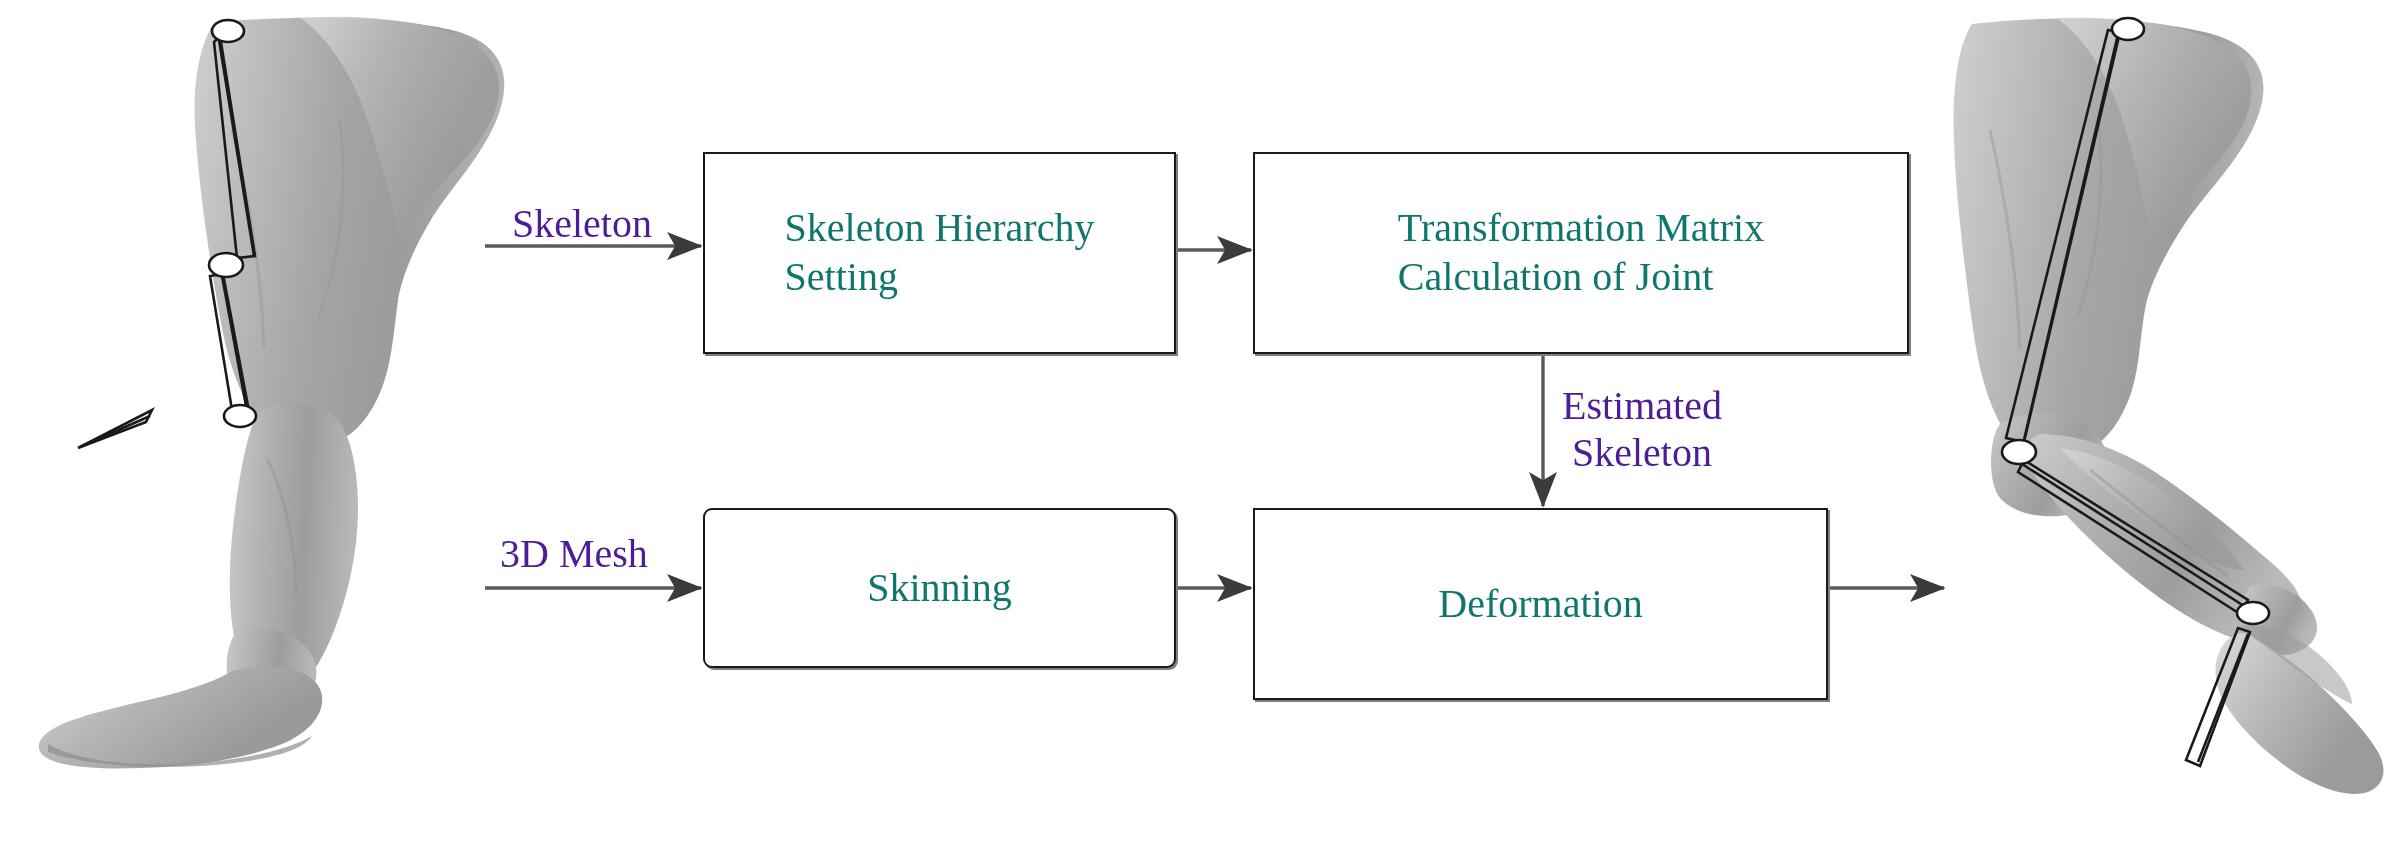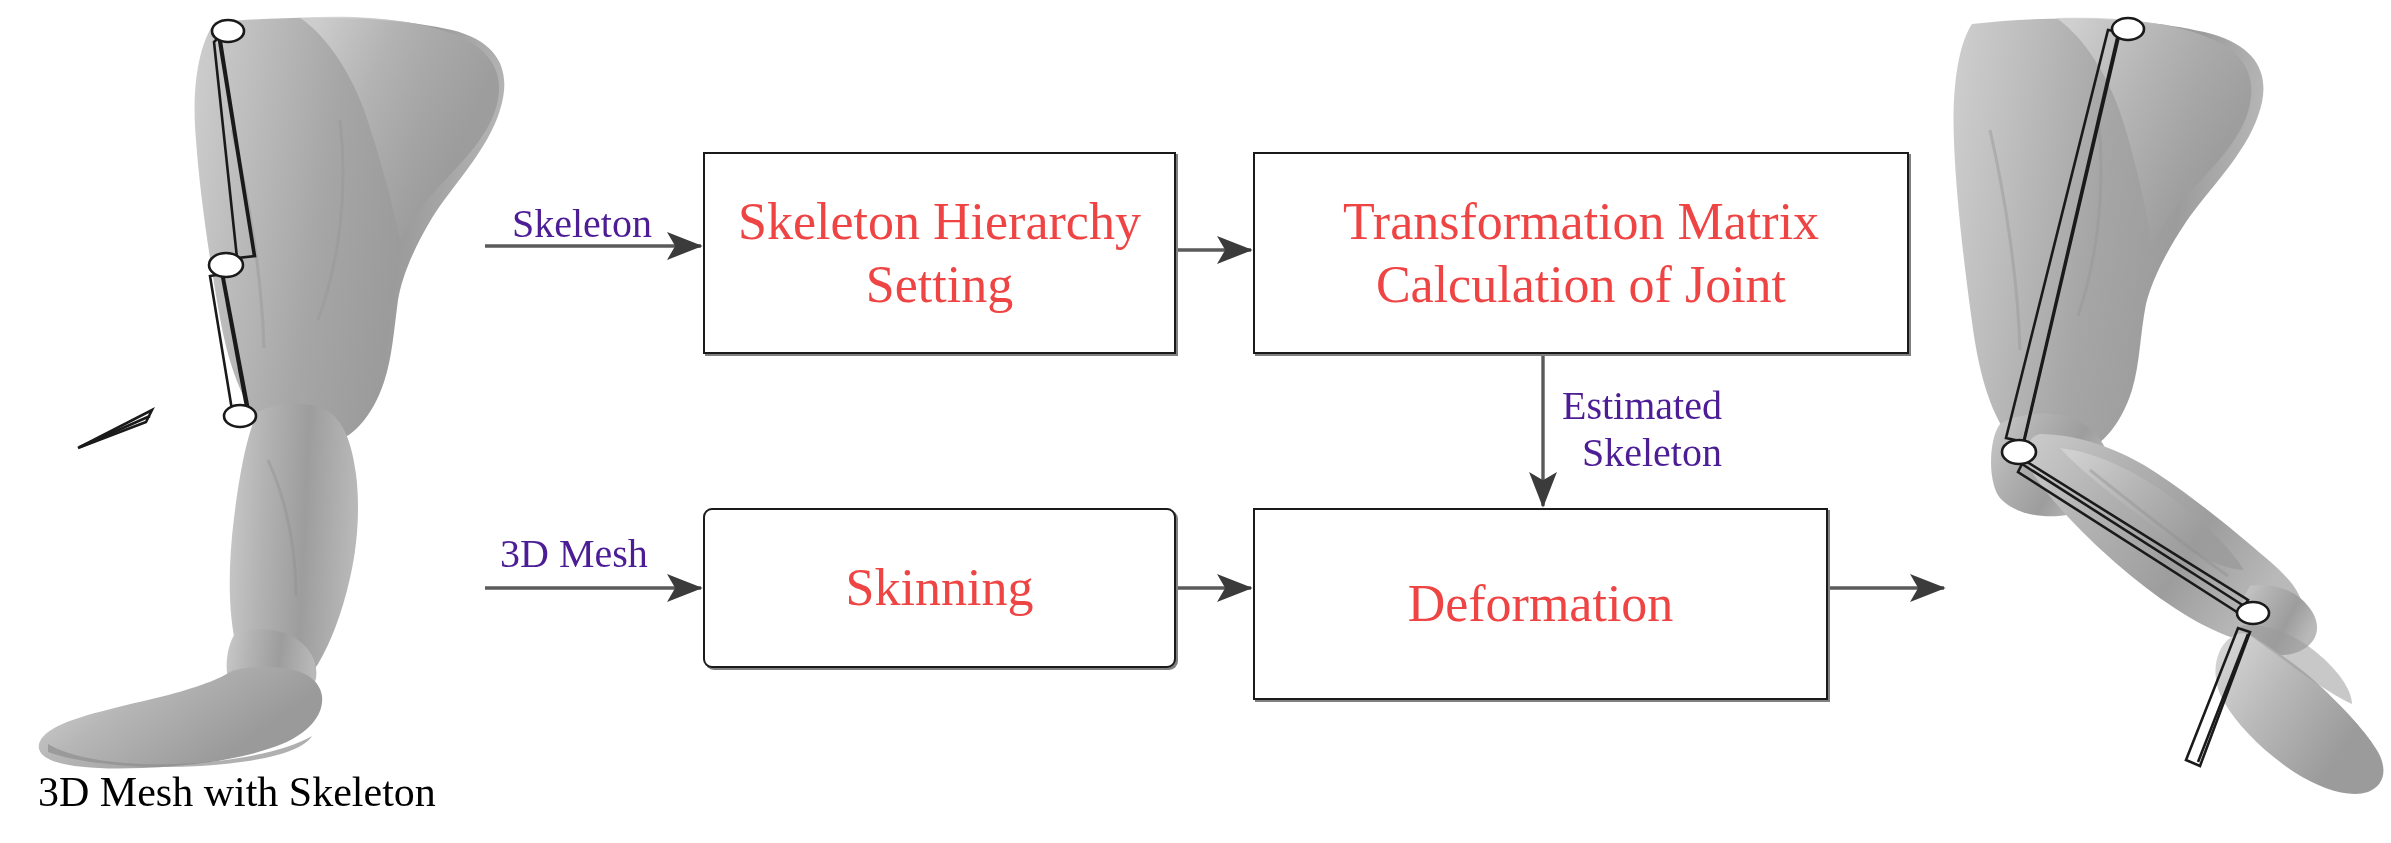--- a/index.html
+++ b/index.html
@@ -21,44 +21,44 @@
   
   .proc-box {
     position: absolute;
     box-sizing: border-box;
     background: #ffffff;
     border: 2px solid #1a1a1a;
     box-shadow: 2px 2px 0 0 #808080;
     display: flex;
     align-items: center;
     justify-content: center;
-    text-align: center;
+    text-align: left;
     line-height: 1.22;
-    font-size: 52px;
-    color: #ef4444;
+    font-size: 40px;
+    color: #0f766e;
     padding: 4px 10px;
   }
   .proc-box .boxlabel { display: block; white-space: pre-line; }
 
   #box-hierarchy   { left: 703px;  top: 152px; width: 473px; height: 202px; }
   #box-transform   { left: 1253px; top: 152px; width: 656px; height: 202px; }
   #box-skinning    { left: 703px;  top: 508px; width: 473px; height: 160px; border-radius: 9px; }
   #box-deformation { left: 1253px; top: 508px; width: 575px; height: 192px; }
 
   
   .edge-label {
     position: absolute;
     font-size: 40px;
     color: #4c1d95;
     white-space: pre-line;
     line-height: 1.18;
   }
   #label-skeleton  { left: 512px;  top: 200px; }
   #label-3dmesh    { left: 500px;  top: 530px; }
-  #label-estimated { left: 1562px; top: 382px; text-align: right; }
+  #label-estimated { left: 1562px; top: 382px; text-align: center; }
 
   
   .caption {
     position: absolute;
     font-size: 42px;
     color: #000000;
     white-space: nowrap;
   }
   #caption-left  { left: 38px;  top: 768px; }
   #caption-right { left: 1922px; top: 768px; }
@@ -260,16 +260,15 @@
     <span class="boxlabel">Deformation</span>
   </div>
 
   <div class="edge-label" id="label-skeleton">Skeleton</div>
 
   <div class="edge-label" id="label-3dmesh">3D Mesh</div>
 
   <div class="edge-label" id="label-estimated">Estimated
 Skeleton</div>
 
-  <div class="caption" id="caption-left">3D Mesh with Skeleton</div>
 
 
 </div>
 
 </body></html>

